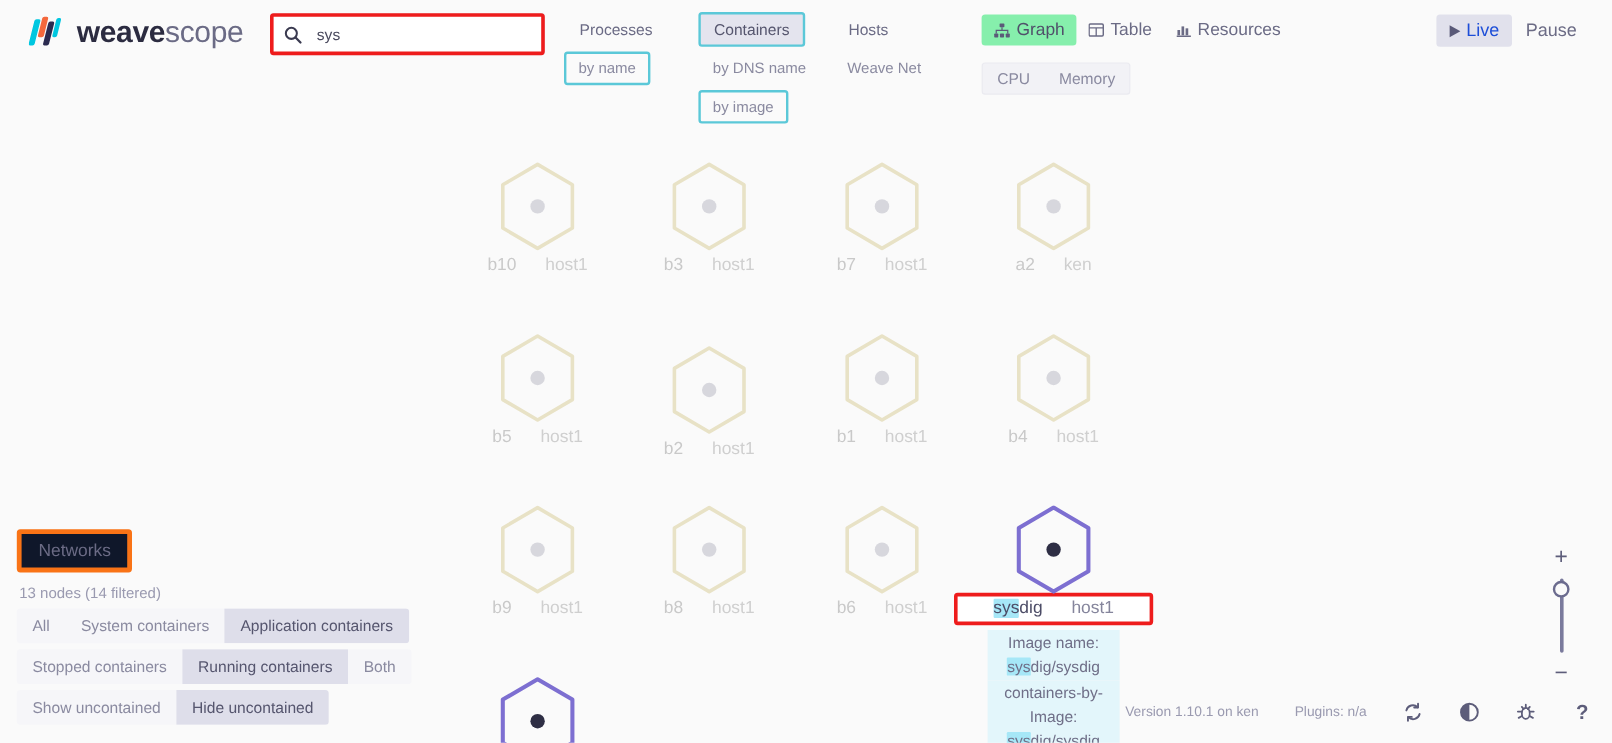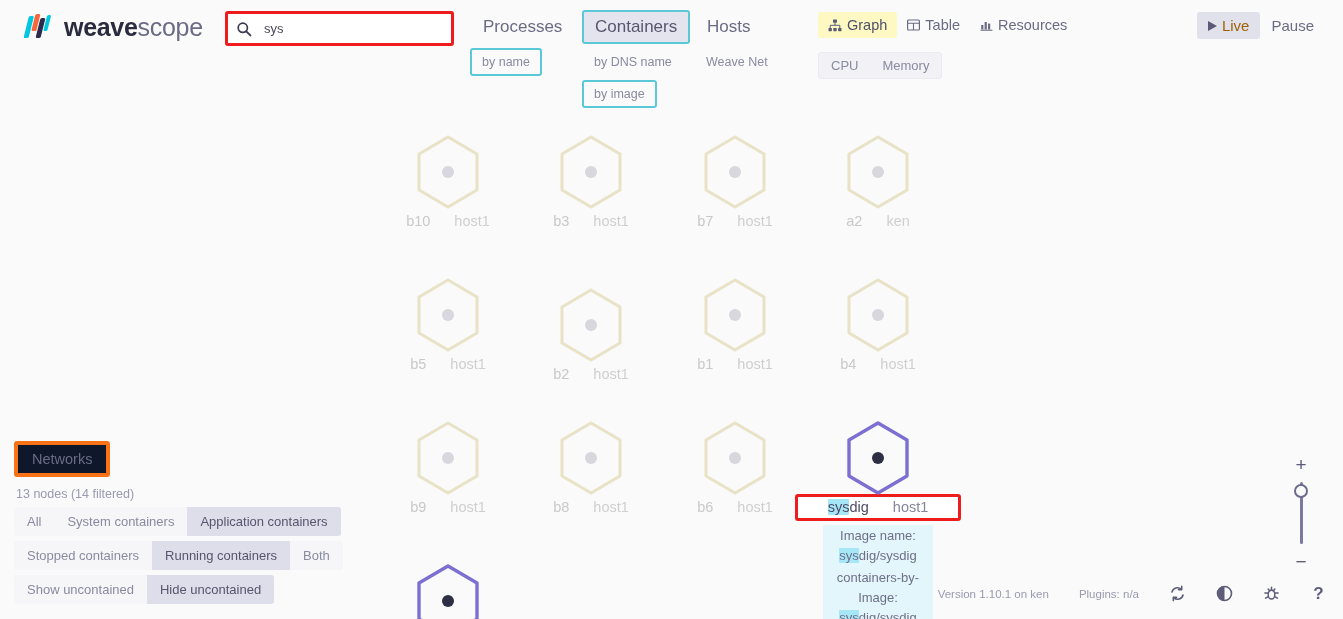--- a/index.html
+++ b/index.html
@@ -29,50 +29,50 @@
   .search-icon { width: 16px; height: 16px; margin-right: 12px; flex: none; }
   .search-input {
     border: none; outline: none; font-size: 13px; color: #4a4a5e;
     font-family: "Liberation Sans", sans-serif; background: transparent; width: 100%;
   }
 
   
   .topo-nav { position: absolute; left: 470px; top: 10px; display: flex; gap: 0; }
   .topo-col { display: flex; flex-direction: column; align-items: flex-start; width: 112px; }
   .topo-main {
-    font-size: 17px; color: #6b6b85; padding: 5px 11px; border-radius: 3px;
+    font-size: 13px; color: #6b6b85; padding: 5px 11px; border-radius: 3px;
     white-space: nowrap; cursor: pointer; border: 2px solid transparent;
   }
   .topo-main.active { background: #e4e4ee; color: #56566e; }
   .topo-main.annot-cyan { border-color: #5bc8d8; background: #e4e4ee; }
   .topo-sub {
     font-size: 12.5px; color: #8a8aa0; padding: 5px 10px; margin-top: 4px;
     border-radius: 3px; white-space: nowrap; cursor: pointer; border: 2px solid transparent;
   }
   .topo-sub.annot-cyan { border-color: #5bc8d8; }
 
   
   .view-switch { position: absolute; left: 818px; top: 12px; display: flex; }
   .view-btn {
     display: flex; align-items: center; gap: 5px; font-size: 14.5px; color: #6b6b85;
     padding: 5px 10px; border-radius: 3px; cursor: pointer; white-space: nowrap;
   }
-  .view-btn.active { background: #fef9c3; color: #50506a; }
+  .view-btn.active { background: #86efac; color: #50506a; }
   .metric-switch {
     position: absolute; left: 818px; top: 52px; display: flex;
     background: #f2f2f6; border: 1px solid #eaeaf0; border-radius: 3px;
   }
   .metric-btn { font-size: 13px; color: #8a8aa0; padding: 5px 12px; cursor: pointer; white-space: nowrap; }
 
   .timectl { position: absolute; right: 18px; top: 12px; display: flex; align-items: center; }
   .time-btn {
     display: flex; align-items: center; gap: 5px; font-size: 15px; color: #6b6b85;
     padding: 5px 11px; border-radius: 3px; cursor: pointer;
   }
-  .time-btn.active { background: #e1e1ec; color: #a16207; }
+  .time-btn.active { background: #e1e1ec; color: #1d4ed8; }
   .play-tri {
     width: 0; height: 0; border-left: 9px solid #5a5a78;
     border-top: 5.5px solid transparent; border-bottom: 5.5px solid transparent;
   }
 
   
   .graph { position: absolute; left: 0; top: 100px; width: 1343px; height: 519px; }
   .node { position: absolute; width: 110px; margin-left: -55px; text-align: center; cursor: pointer; }
   .hex { width: 66px; height: 74px; margin: 0 auto; position: relative; }
   .node-labels { margin-top: 4px; font-size: 14.5px; white-space: nowrap; }

